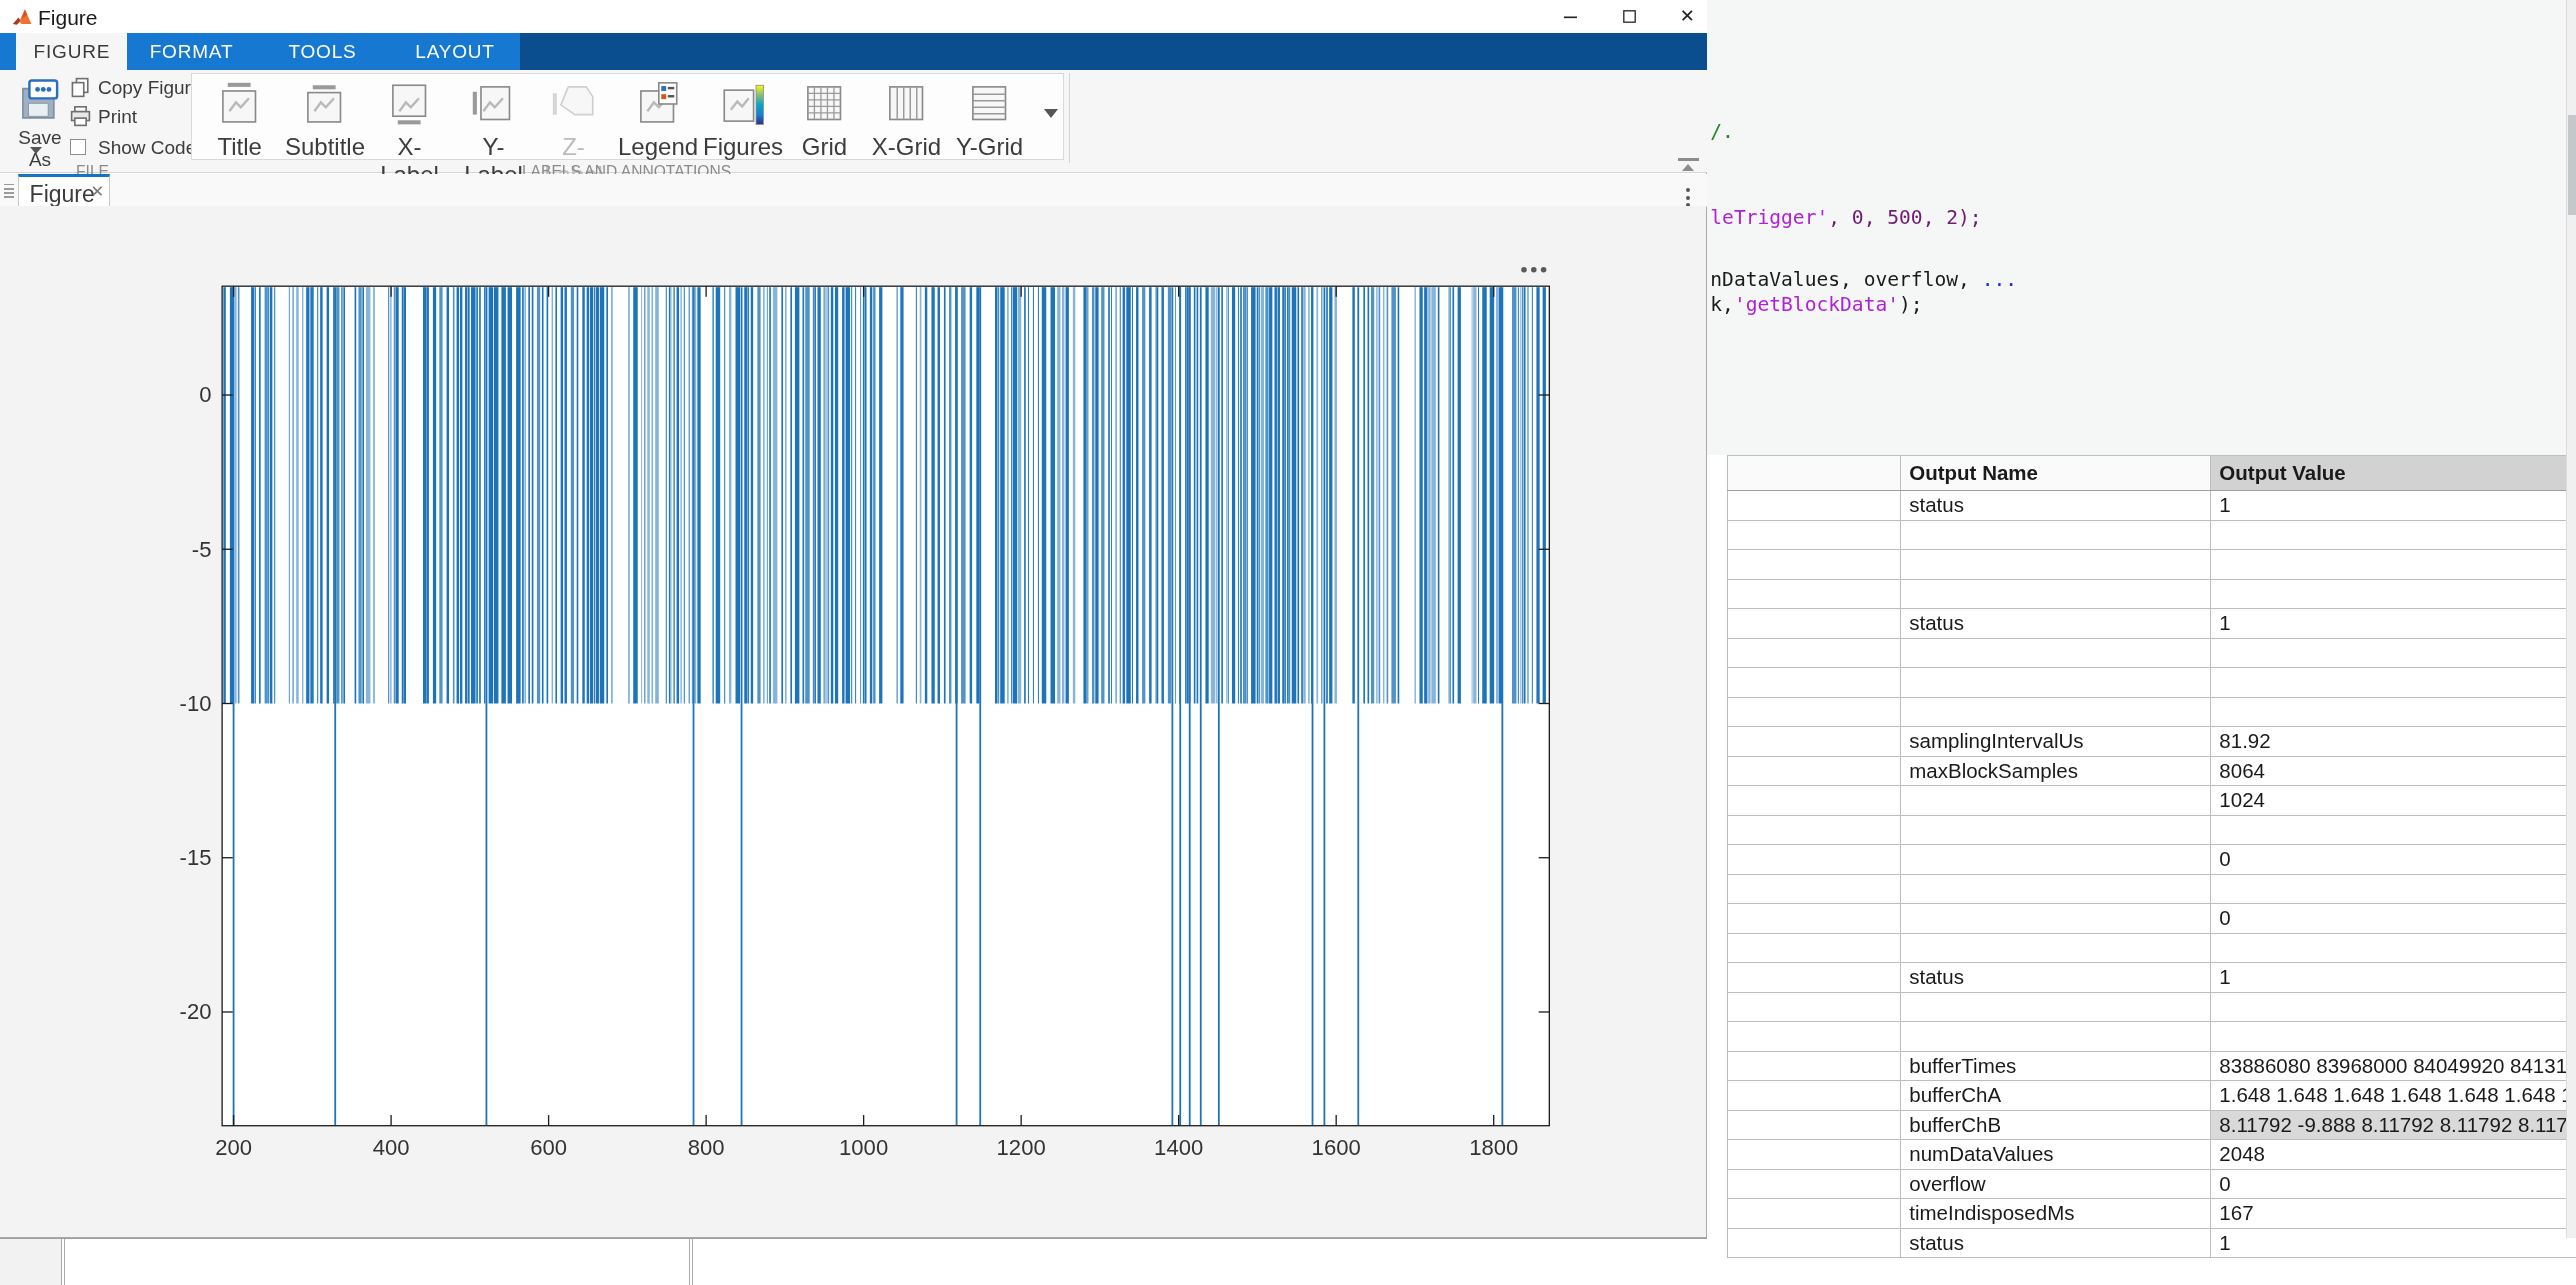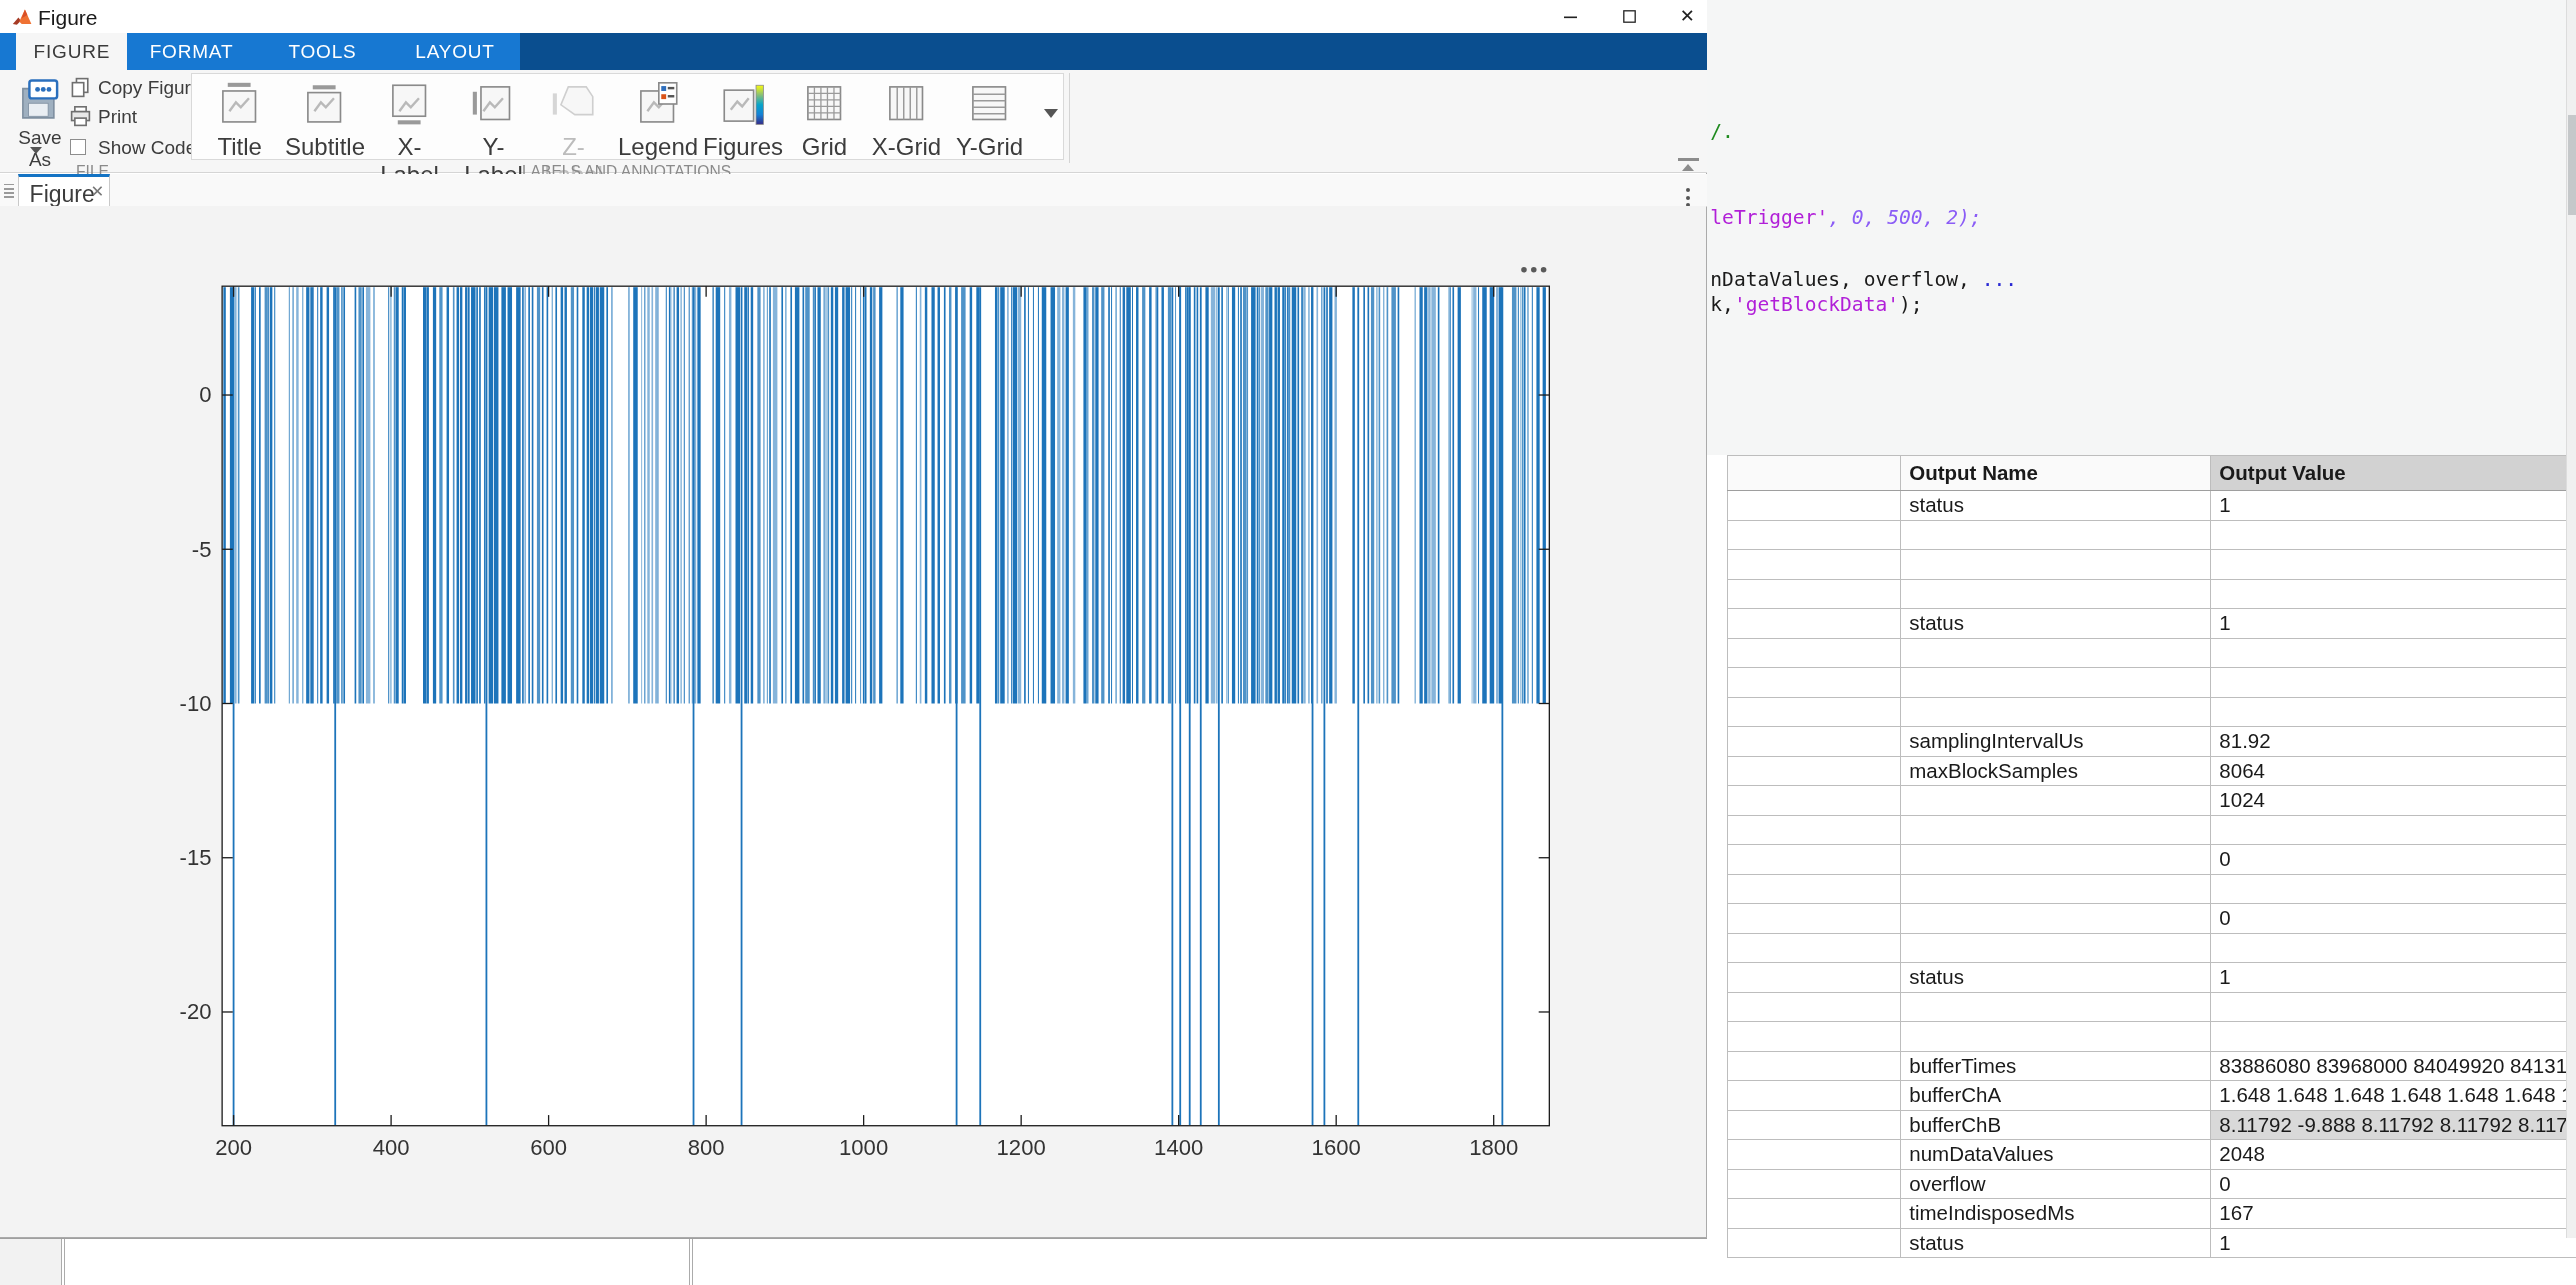--- a/index.html
+++ b/index.html
@@ -73,21 +73,21 @@
 
   #doc-area{left:0;top:206px;width:1706px;height:1031px;background:#f3f3f3;}
 </style>
 </head>
 <body>
 
 <div id="root">
 
   <div class="abs" id="code-area">
       <div class="code-line" style="top: 120px;"><span style="color: rgb(30, 138, 30);">/.</span></div>
-      <div class="code-line" style="top: 206px;"><span style="color: rgb(177, 31, 216);">leTrigger'</span><span style="color: #8b5cf6; font-style: italic;">, 0, 500, 2);</span></div>
+      <div class="code-line" style="top: 206px;"><span style="color: rgb(177, 31, 216);">leTrigger'</span><span style="color: #701a75;">, 0, 500, 2);</span></div>
       <div class="code-line" style="top: 268px;"><span style="color: rgb(26, 26, 26);">nDataValues, overflow, </span><span style="color: rgb(42, 42, 212);">...</span></div>
       <div class="code-line" style="top: 293px;"><span style="color: rgb(26, 26, 26);">k,</span><span style="color: rgb(177, 31, 216);">'getBlockData'</span><span style="color: rgb(26, 26, 26);">);</span></div>
     </div>
   <div class="abs" id="output-table-wrap">
     <table class="otable">
       <thead>
           <tr>
         <th style="width:159px"></th>
         <th style="width:296px">Output Name</th>
         <th class="sel" style="width:404px">Output Value</th>

